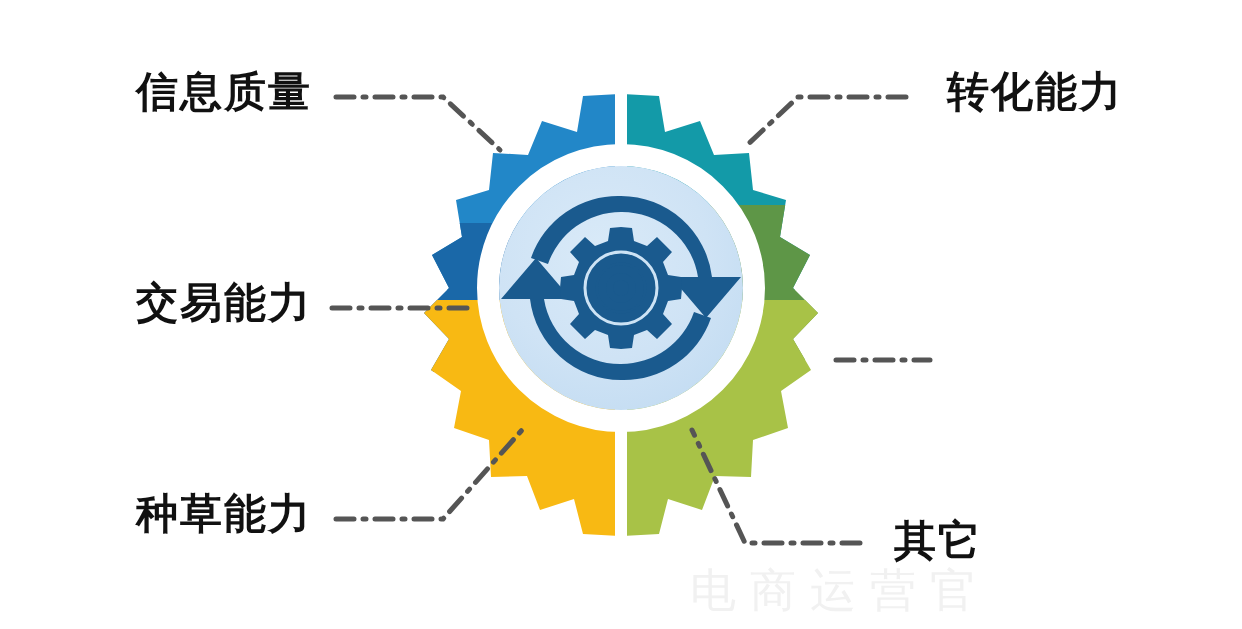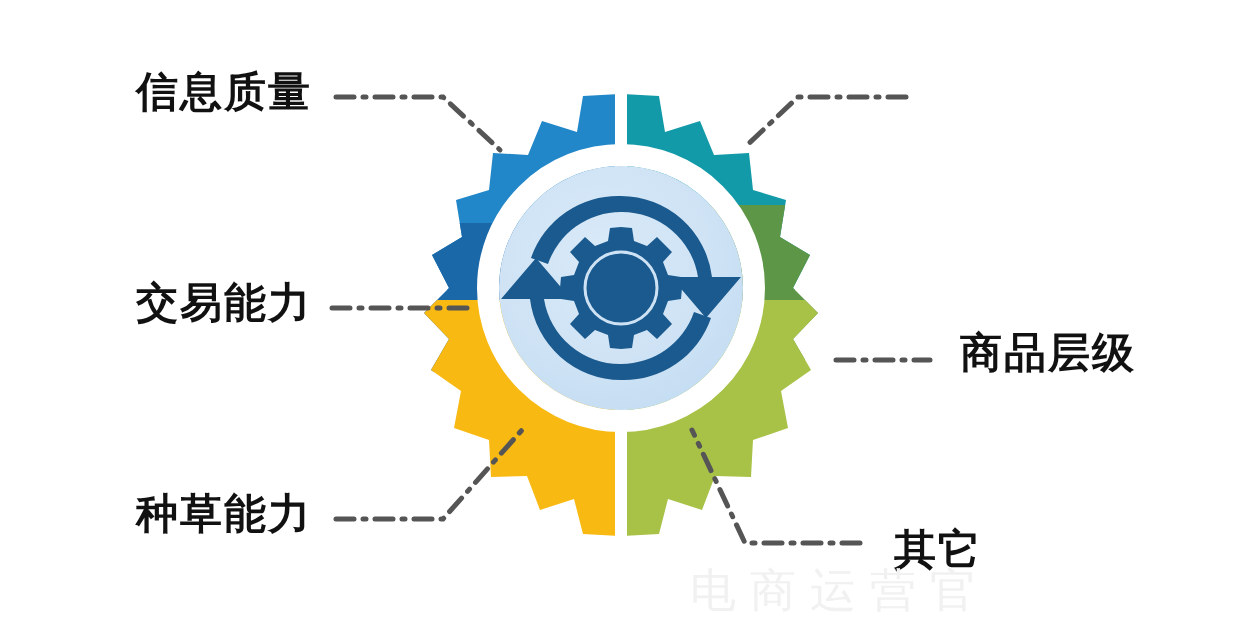--- a/index.html
+++ b/index.html
@@ -35,21 +35,21 @@
     white-space: nowrap;
   }
   .label-left  { text-align: left; }
   .label-right { text-align: left; }
 
   #label-info      { left: 136px; top: 70px;  }
   #label-convert   { left: 947px; top: 70px;  }
   #label-seeding   { left: 136px; top: 281px; }
   #label-tier      { left: 960px; top: 331px; }
   #label-trade     { left: 136px; top: 492px; }
-  #label-other     { left: 894px; top: 531px; font-family: Liberation Mono, monospace; }
+  #label-other     { left: 894px; top: 519px; }
 
   #watermark {
     position: absolute;
     left: 690px;
     top: 560px;
     font-family: "Liberation Serif", "DejaVu Serif", serif;
     font-size: 46px;
     letter-spacing: 14px;
     color: #f1f1f1;
     white-space: nowrap;
@@ -194,24 +194,24 @@
       <path d="M906 97 L798 97 L744 148"></path>
       <path d="M332 308 L470 308"></path>
       <path d="M836 360 L930 360"></path>
       <path d="M336 519 L443 519 L522 430"></path>
       <path d="M860 543 L745 543 L692 430"></path>
     </g>
   </svg>
 
   <div class="label label-left" id="label-info">信息质量</div>
 
+  <div class="label label-right" id="label-convert">转化能力</div>
 
   <div class="label label-left" id="label-seeding">交易能力</div>
 
-  <div class="label label-right" id="label-tier">商品层级</div>
 
   <div class="label label-left" id="label-trade">种草能力</div>
 
   <div class="label label-right" id="label-other">其它</div>
 
   <div id="watermark">电商运营官</div>
 
 </div>
 
 </body></html>

